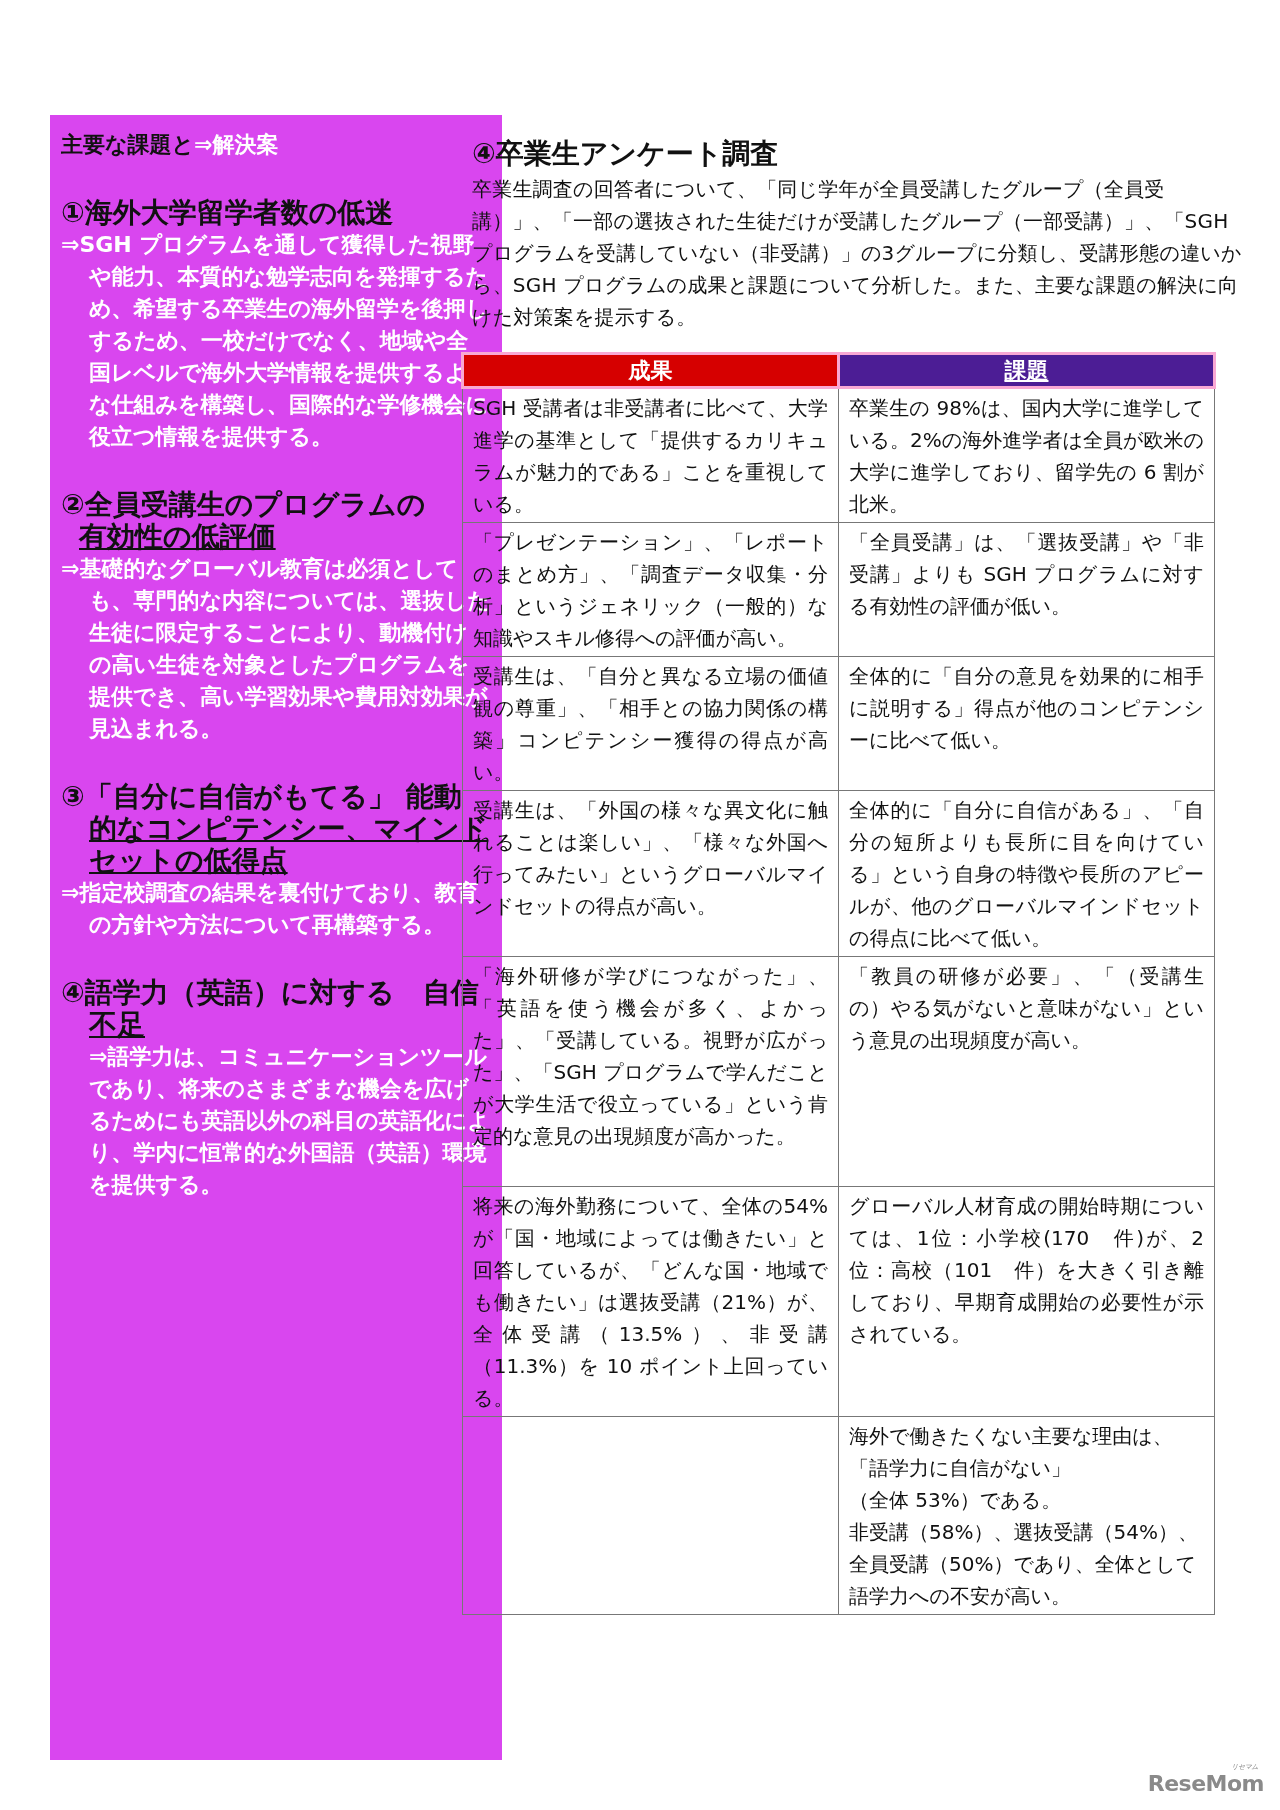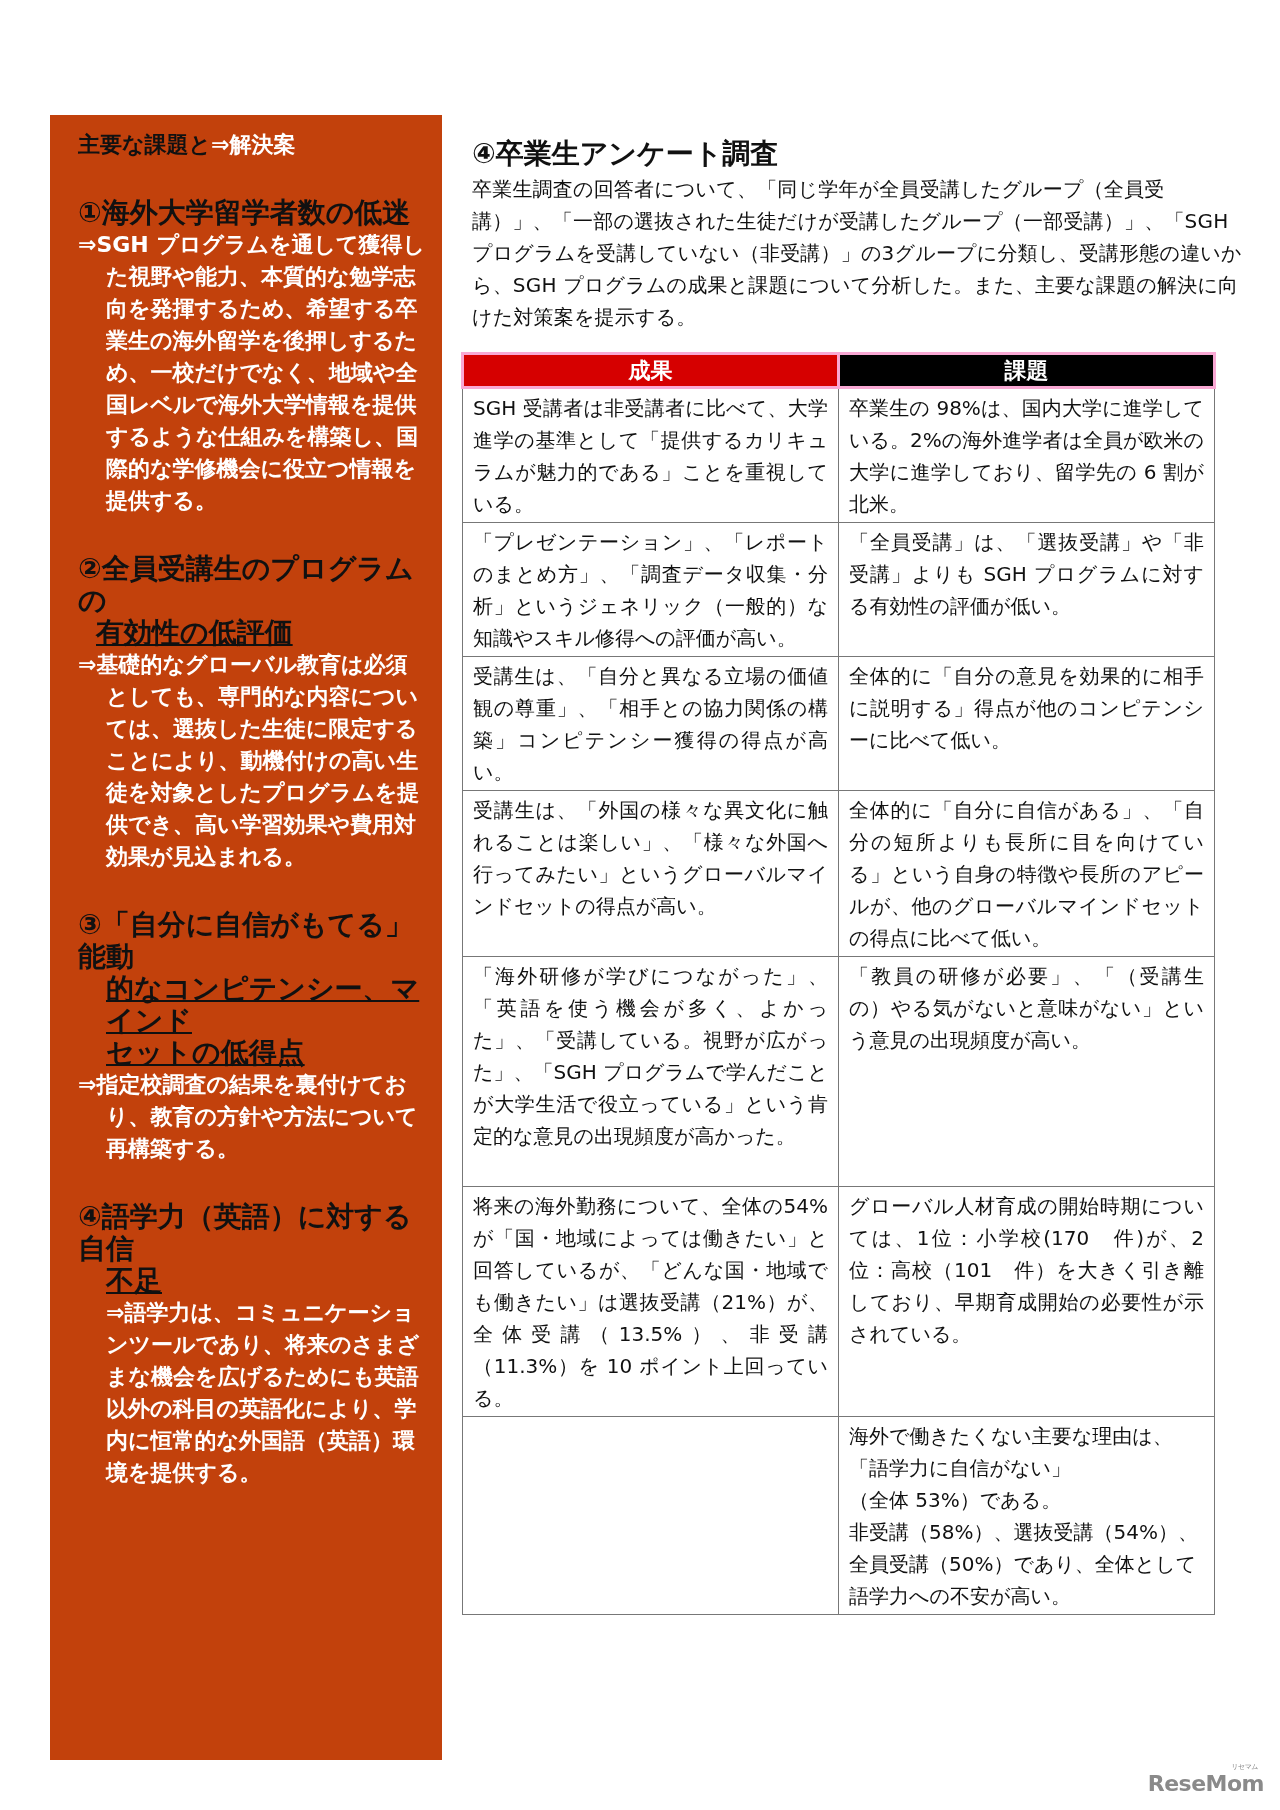--- a/index.html
+++ b/index.html
@@ -1,40 +1,40 @@
 <!DOCTYPE html>
 <html><head>
 <meta charset="utf-8">
 <style>
   html, body { margin:0; padding:0; background:#ffffff; }
   body { width:1280px; height:1810px; position:relative; overflow:hidden;
          font-family:"DejaVu Sans", "Liberation Sans", sans-serif; color:#111; }
-  .sidebar { position:absolute; left:50px; top:115px; width:392px; height:1645px;
-             background:#c2410c; box-sizing:border-box; padding:14px 12px 0 28px; }
+  .sidebar { position:absolute; left:50px; top:115px; width:452px; height:1645px;
+             background:#d946ef; box-sizing:border-box; padding:14px 12px 0 11px; }
   .sb-title { font-size:22px; font-weight:bold; line-height:32px; margin:0 0 36px 0; white-space:nowrap; }
   .sb-title .arrow { color:#ffffff; }
   .issue { margin-bottom:36px; }
   .issue-head { font-size:28px; font-weight:bold; line-height:32px; color:#111; }
   .issue-head .cont { display:block; padding-left:28px;text-decoration:underline; }
   .issue-body { font-size:22px; font-weight:bold; line-height:32px; color:#ffffff;
                 padding-left:28px; text-indent:-28px; }
   .issue-body.indent2 { padding-left:28px; text-indent:0; }
   .main { position:absolute; left:472px; top:135px; width:770px; }
   .main-title { font-size:28px; font-weight:bold; line-height:38px; margin:0; }
   .intro { font-size:20px; line-height:32px; margin:0; letter-spacing:0.2px; }
   .tbl { position:absolute; left:461px; top:352px; width:752px; border-collapse:collapse; table-layout:fixed; }
   .tbl th { font-size:22px; font-weight:bold; color:#fff; height:31px; padding:0;
             border:3px solid #f9a8d4; text-align:center; line-height:31px; }
   .tbl th.red { background:#d60000; }
-  .tbl th.blue { background:#000000; }
+  .tbl th.blue { background:#4c1d95;text-decoration:underline; }
   .tbl td { vertical-align:top; border:1px solid #777; padding:3px 10px 2px 10px;
             font-size:20px; line-height:32px; color:#111; text-align:justify; }
   .logo { position:absolute; right:16px; bottom:14px; font-size:22px; font-weight:bold;
           color:#8a8a8a; font-family:"DejaVu Sans", sans-serif; letter-spacing:-0.5px; }
-  .logo small { position:absolute; top:-9px; right:6px; font-size:7px; font-weight:normal; }
+  .logo small { position:absolute; top:-9px; right:6px; font-size:7px; font-weight:normal;font-style:italic; }
 </style>
 </head>
 <body>
 
 <div class="sidebar">
   <div class="sb-title">
     <span>主要な課題と</span><span class="arrow">⇒解決案</span>
   </div>
 
   <div class="issue">

